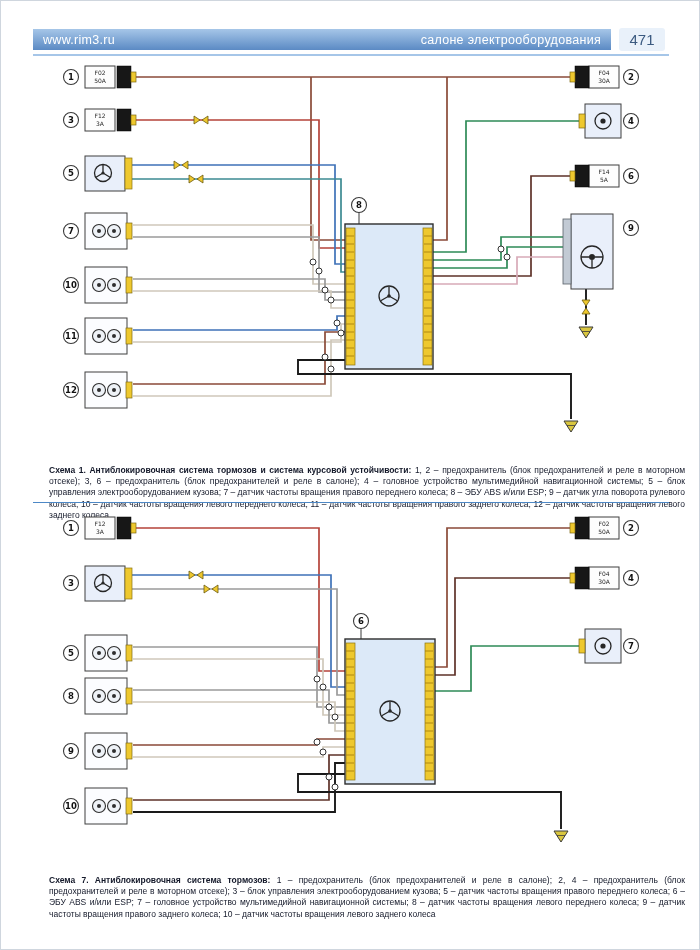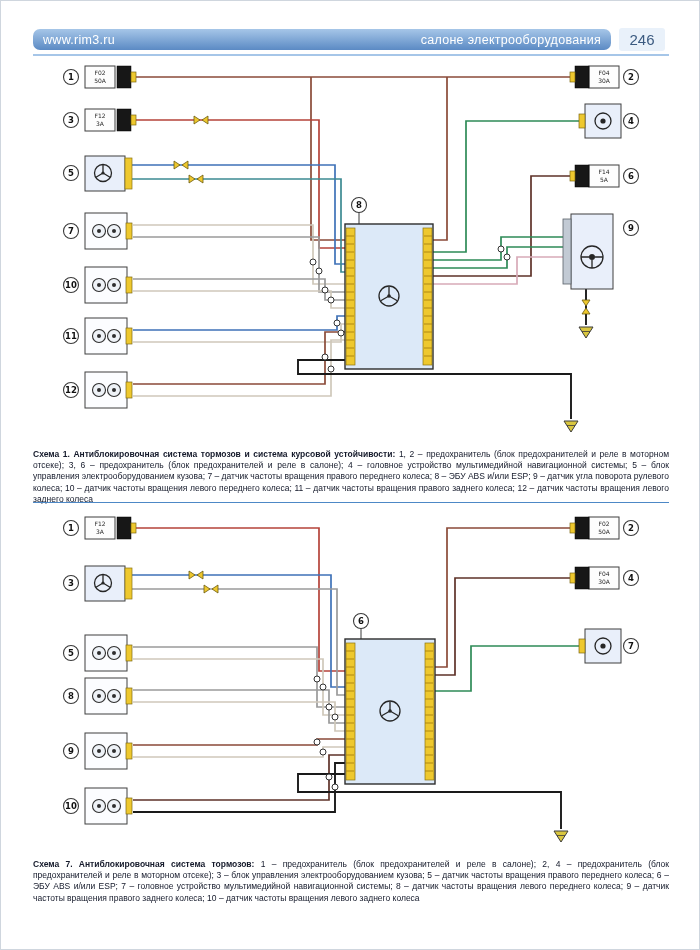--- a/index.html
+++ b/index.html
@@ -8,29 +8,29 @@
     --ecu-fill:#dce9f8; --box-fill:#e9effa;
     --wire-brown:#8a4a38; --wire-darkbrown:#5e3228; --wire-red:#b5433a;
     --wire-blue:#3f72b8; --wire-teal:#3c8a92; --wire-green:#2e8b57;
     --wire-gray:#9a9a9a; --wire-white:#cfc8ba; --wire-pink:#d8aab8; --wire-black:#1a1a1a;
   }
   .page{position:relative;width:700px;height:950px;margin:0 auto;background:#fff;
         border:1px solid #cfd6de;box-sizing:border-box;overflow:hidden;
         font-family:"Liberation Sans",sans-serif}
   .header{position:absolute;left:32px;top:28px;width:578px;height:21px;display:flex;
           justify-content:space-between;align-items:center;padding:0 10px;box-sizing:border-box;
-          border-radius:7px;background:linear-gradient(180deg,var(--header-blue-1),var(--header-blue-2));
+          border-radius:0;background:linear-gradient(180deg,var(--header-blue-1),var(--header-blue-2));
           color:#fff;font-size:12.5px;letter-spacing:.3px}
   .pagenum{position:absolute;left:618px;top:27px;width:46px;height:23px;display:flex;align-items:center;
            justify-content:center;background:#e9f1fa;border-radius:3px;color:#3b5a80;font-size:15px}
   .header-rule{position:absolute;left:32px;top:53px;width:636px;height:2px;background:var(--header-blue-1)}
   .diag{position:absolute;left:0}
   .d1{top:56px}.d2{top:508px}
   .caption{position:absolute;left:32px;width:636px;font-size:8.5px;line-height:1.32;color:#14192a;
-           text-align:justify;margin:0}
+           text-align:justify;margin:16px}
   .cap1{top:448px}.cap2{top:858px}
   .sep{position:absolute;left:32px;top:501px;width:636px;height:1px;background:#4d88c6}
   
   .numc{fill:#fff;stroke:#3a3a3a;stroke-width:1.1}
   .numt{font:bold 8.5px "DejaVu Sans",sans-serif;fill:#111;text-anchor:middle}
   .fusebox{fill:#fdfdfd;stroke:#3f3f3f;stroke-width:1}
   .ft{font:6px "DejaVu Sans",sans-serif;fill:#2a2a2a;text-anchor:middle}
   .blk{fill:#171717;stroke:#000;stroke-width:.5}
   .tab{fill:var(--connector-yellow);stroke:#7c6812;stroke-width:.7}
   .sbox{fill:#fcfdff;stroke:#3f3f3f;stroke-width:1}
@@ -53,21 +53,21 @@
 </style>
 </head>
 <body>
 
 <div class="page">
 
   <div class="header">
     <span>www.rim3.ru</span>
     <span>салоне электрооборудования</span>
   </div>
-  <div class="pagenum">246</div>
+  <div class="pagenum">471</div>
   <div class="header-rule"></div>
 
   <svg class="diag d1" width="700" height="392" viewBox="0 0 700 392">
     <defs>
       <g id="gnd">
         <polygon points="-7,2 7,2 0,13" fill="#d9c63f" stroke="#3c3c3c" stroke-width="1"></polygon>
         <line x1="-4" y1="6.5" x2="4" y2="6.5" stroke="#3c3c3c" stroke-width=".8"></line>
       </g>
       <g id="bt">
         <polygon points="-7,-4 -1,0 -7,4" fill="#eec82e" stroke="#6b5a10" stroke-width=".8"></polygon>

